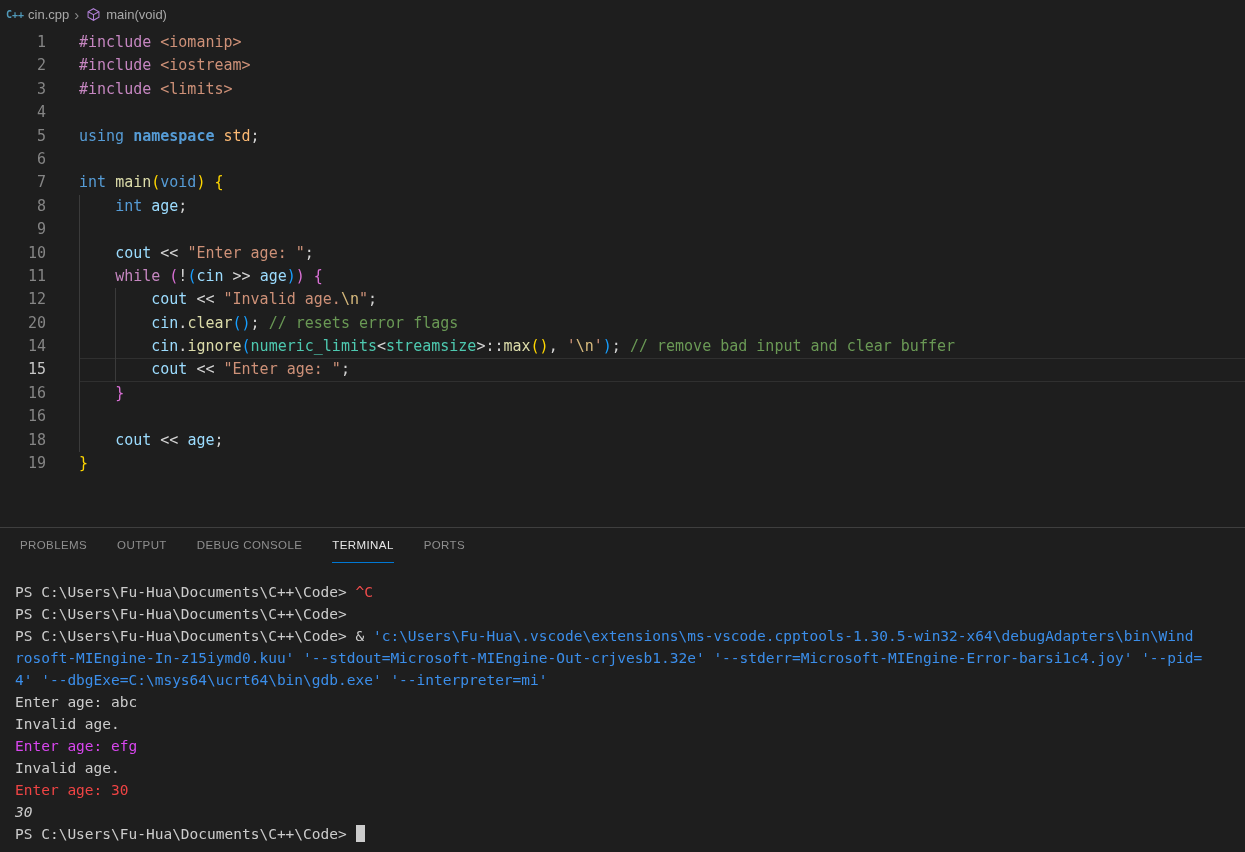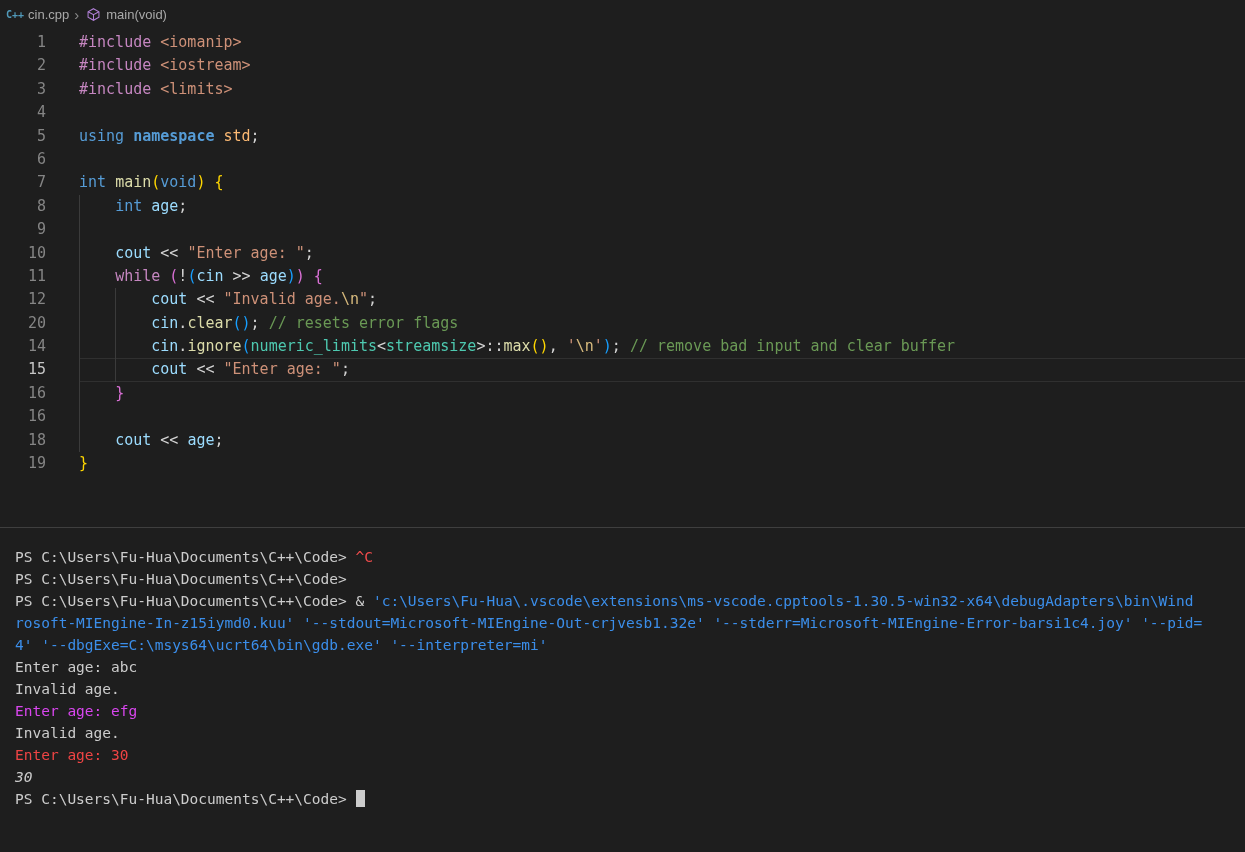--- a/index.html
+++ b/index.html
@@ -133,20 +133,27 @@
         <span class="line-number">18</span>
         <span class="code-text"><span class="indent-guide" style="left: 0ch;"></span><span style="color: rgb(212, 212, 212);">    </span><span style="color: rgb(156, 220, 254);">cout</span><span style="color: rgb(212, 212, 212);"> &lt;&lt; </span><span style="color: rgb(156, 220, 254);">age</span><span style="color: rgb(212, 212, 212);">;</span></span>
       </div>
       <div class="code-line">
         <span class="line-number">19</span>
         <span class="code-text"><span style="color: rgb(255, 215, 0);">}</span></span>
       </div>
     </div>
 
   <div class="panel">
+    <div class="panel-tabs">
+        <div class="panel-tab">PROBLEMS</div>
+        <div class="panel-tab">OUTPUT</div>
+        <div class="panel-tab">DEBUG CONSOLE</div>
+        <div class="panel-tab active">TERMINAL</div>
+        <div class="panel-tab">PORTS</div>
+      </div>
     <div class="terminal">
         <div class="term-line"><span style="color: rgb(204, 204, 204);">PS C:\Users\Fu-Hua\Documents\C++\Code&gt; </span><span style="color: rgb(241, 76, 76);">^C</span></div>
         <div class="term-line"><span style="color: rgb(204, 204, 204);">PS C:\Users\Fu-Hua\Documents\C++\Code&gt;</span></div>
         <div class="term-line"><span style="color: rgb(204, 204, 204);">PS C:\Users\Fu-Hua\Documents\C++\Code&gt; </span><span style="color: rgb(204, 204, 204);">&amp; </span><span style="color: rgb(59, 142, 234);">'c:\Users\Fu-Hua\.vscode\extensions\ms-vscode.cpptools-1.30.5-win32-x64\debugAdapters\bin\Wind</span></div>
         <div class="term-line"><span style="color: rgb(59, 142, 234);">rosoft-MIEngine-In-z15iymd0.kuu' '--stdout=Microsoft-MIEngine-Out-crjvesb1.32e' '--stderr=Microsoft-MIEngine-Error-barsi1c4.joy' '--pid=</span></div>
         <div class="term-line"><span style="color: rgb(59, 142, 234);">4' '--dbgExe=C:\msys64\ucrt64\bin\gdb.exe' '--interpreter=mi'</span></div>
         <div class="term-line"><span style="color: rgb(204, 204, 204);">Enter age: abc</span></div>
         <div class="term-line"><span style="color: rgb(204, 204, 204);">Invalid age.</span></div>
         <div class="term-line"><span style="color: #d946ef;">Enter age: efg</span></div>
         <div class="term-line"><span style="color: rgb(204, 204, 204);">Invalid age.</span></div>

